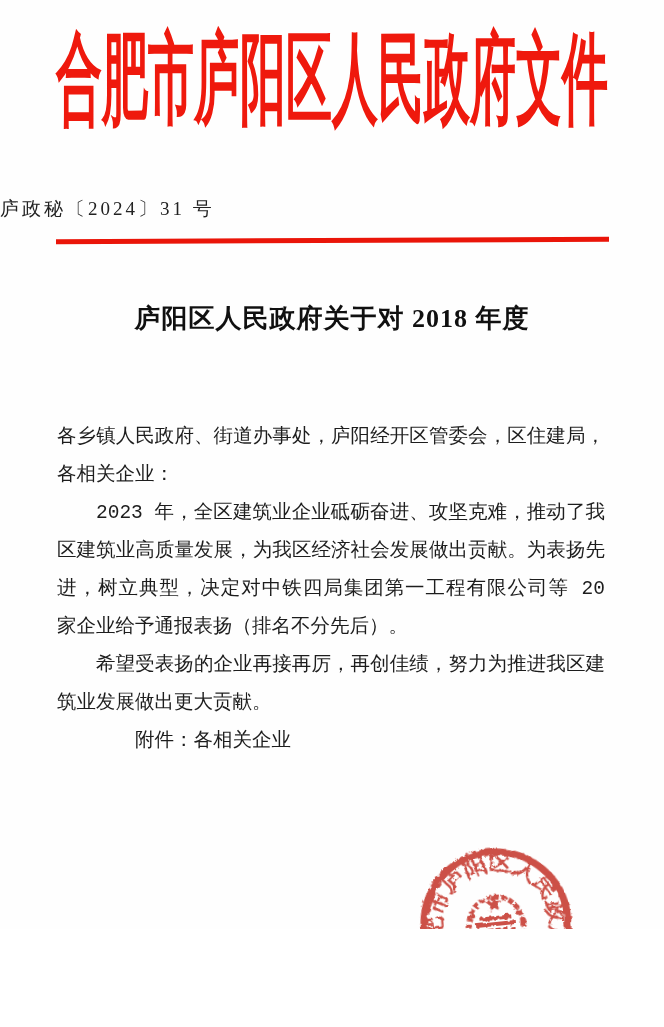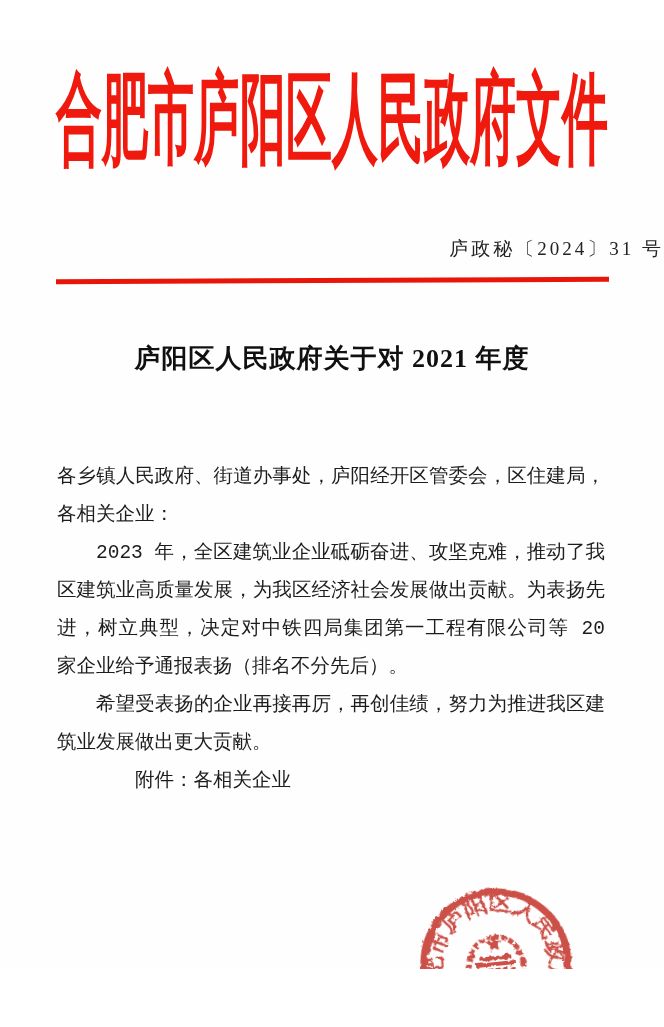--- a/index.html
+++ b/index.html
@@ -3,37 +3,36 @@
 <meta charset="utf-8">
 <style>
   html,body{margin:0;padding:0;background:#ffffff;}
   .page{
     position:relative;
     width:664px;height:929px;
     background:#fefefe;
     overflow:hidden;
     font-family:"Liberation Serif","DejaVu Serif",serif;
     color:#1d1d1d;
-    margin-top:40px;
   }
   
   .header-wrap{
     position:absolute;top:27px;left:0;width:100%;
     display:flex;justify-content:center;
   }
   .header-text{
     font-size:100px;line-height:1.05;font-weight:bold;
     color:#ef190d;white-space:nowrap;
     transform:scaleX(0.46);transform-origin:center top;
     letter-spacing:0px;
   }
   
   .doc-number{
     position:absolute;top:196px;left:0;width:100%;
-    text-align:right;font-size:19px;letter-spacing:3px;color:#222;
+    text-align:left;font-size:19px;letter-spacing:3px;color:#222;
   }
   
   .red-line{
     position:absolute;top:238px;left:56px;width:553px;height:5px;
     background:#ea1509;transform:rotate(-0.25deg);
   }
   
   .doc-title{
     position:absolute;top:299px;left:0;width:100%;
     text-align:center;font-weight:bold;font-size:26px;
@@ -66,21 +65,21 @@
 
   <div class="header-wrap">
     <span class="header-text">合肥市庐阳区人民政府文件</span>
   </div>
 
   <div class="doc-number">庐政秘〔2024〕31 号</div>
 
   <div class="red-line"></div>
 
   <div class="doc-title">
-    <div>庐阳区人民政府关于对 2021 年度</div>
+    <div>庐阳区人民政府关于对 2018 年度</div>
   </div>
 
   <div class="body-text">
     <p>各乡镇人民政府、街道办事处，庐阳经开区管委会，区住建局，各相关企业：</p>
     <p class="indent">2023 年，全区建筑业企业砥砺奋进、攻坚克难，推动了我区建筑业高质量发展，为我区经济社会发展做出贡献。为表扬先进，树立典型，决定对中铁四局集团第一工程有限公司等 20 家企业给予通报表扬（排名不分先后）。</p>
     <p class="indent">希望受表扬的企业再接再厉，再创佳绩，努力为推进我区建筑业发展做出更大贡献。</p>
     <p class="attachment">附件：各相关企业</p>
   </div>
 
   <svg class="seal" viewBox="0 0 180 180" xmlns="http://www.w3.org/2000/svg">

